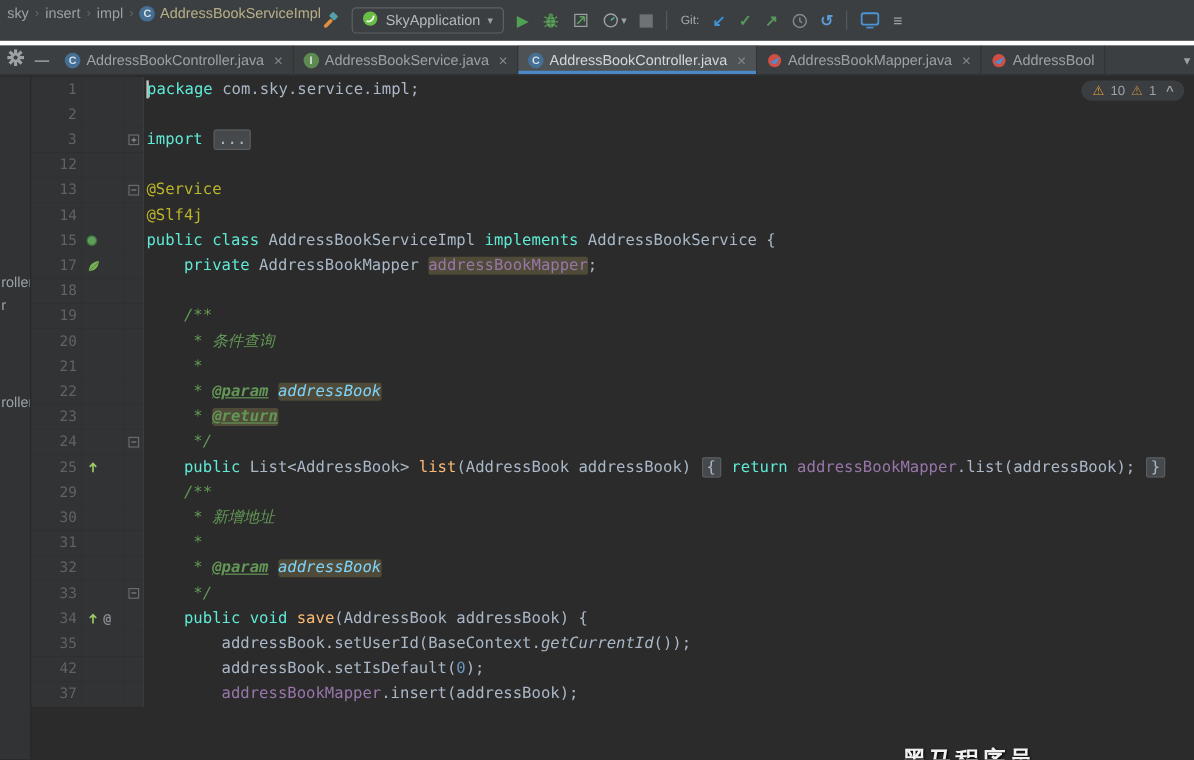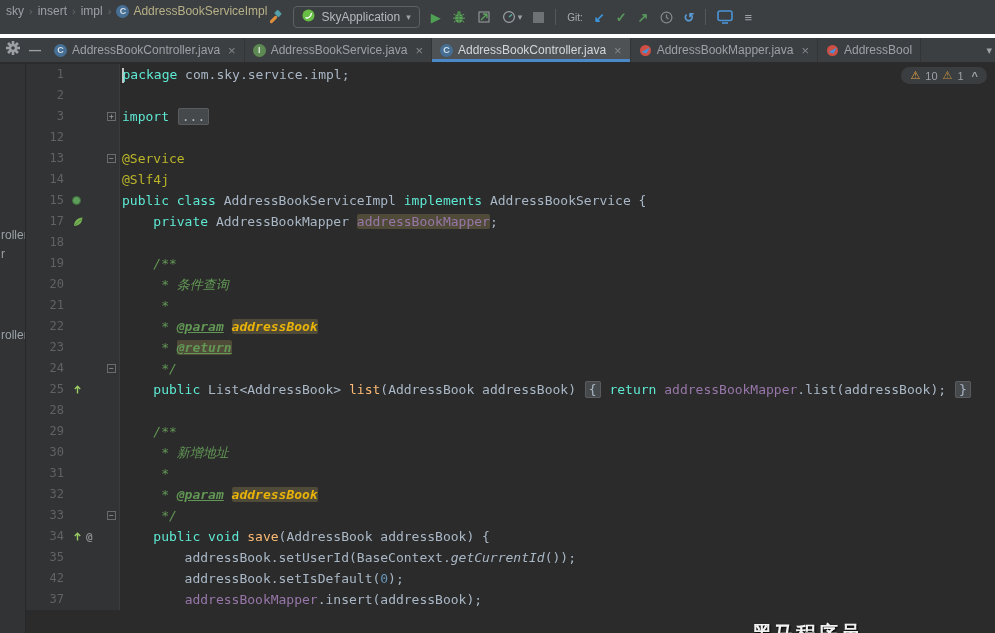--- a/index.html
+++ b/index.html
@@ -67,21 +67,21 @@
   .g-at{color:#8c8f93;font-size:11px;font-weight:bold}
 
   
   .t-k{color:#5eead4}
   .t-an{color:#bbb529}
   .t-d{color:#a9b7c6}
   .t-m{color:#fdba74}
   .t-f{color:#9876aa}
   .t-c{color:#629755;font-style:italic}
   .t-ct{color:#629755;font-weight:bold;text-decoration:underline;font-style:italic}
-  .t-cv{color:#eab308;font-style:italic;font-weight:bold}
+  .t-cv{color:#7dd3fc;font-style:italic;font-weight:normal}
   .t-n{color:#6897bb}
   .t-it{color:#a9b7c6;font-style:italic}
   .t-u{text-decoration:underline}
   .t-hl{background:#4f4b38;border-radius:2px}
   .t-fold{background:#46494b;border:1px solid #595c5e;border-radius:2px;padding:0 3px;color:#a9b7c6;margin:0 1px}
 
   
   .inspect{position:absolute;top:3px;right:8px;display:flex;align-items:center;gap:5px;
     background:#3b3e40;border-radius:9px;padding:2px 9px;font-size:11px;color:#9da1a6;
     font-family:"Liberation Sans",sans-serif;z-index:5}
@@ -358,26 +358,20 @@
           <span class="g-ic">
             <svg width="11" height="11" viewBox="0 0 11 11">
               <path d="M5.5 9.5 V2.5 M2.8 5 L5.5 2.2 L8.2 5" stroke="#9ccc65" stroke-width="1.4" fill="none"></path>
             </svg>
           </span>
         </div>
         <div class="g-fold"></div>
         <div class="code"><span class="t-d">    </span><span class="t-k">public</span><span class="t-d"> List&lt;AddressBook&gt; </span><span class="t-m">list</span><span class="t-d">(AddressBook addressBook) </span><span class="t-fold">{</span><span class="t-d"> </span><span class="t-k">return</span><span class="t-d"> </span><span class="t-f">addressBookMapper</span><span class="t-d">.list(addressBook); </span><span class="t-fold">}</span></div>
       </div>
       <div class="line">
-        <div class="g-num">28</div>
-        <div class="g-icons"></div>
-        <div class="g-fold"></div>
-        <div class="code"></div>
-      </div>
-      <div class="line">
         <div class="g-num">29</div>
         <div class="g-icons"></div>
         <div class="g-fold"></div>
         <div class="code"><span class="t-c">    /**</span></div>
       </div>
       <div class="line">
         <div class="g-num">30</div>
         <div class="g-icons"></div>
         <div class="g-fold"></div>
         <div class="code"><span class="t-c">     * 新增地址</span></div>

